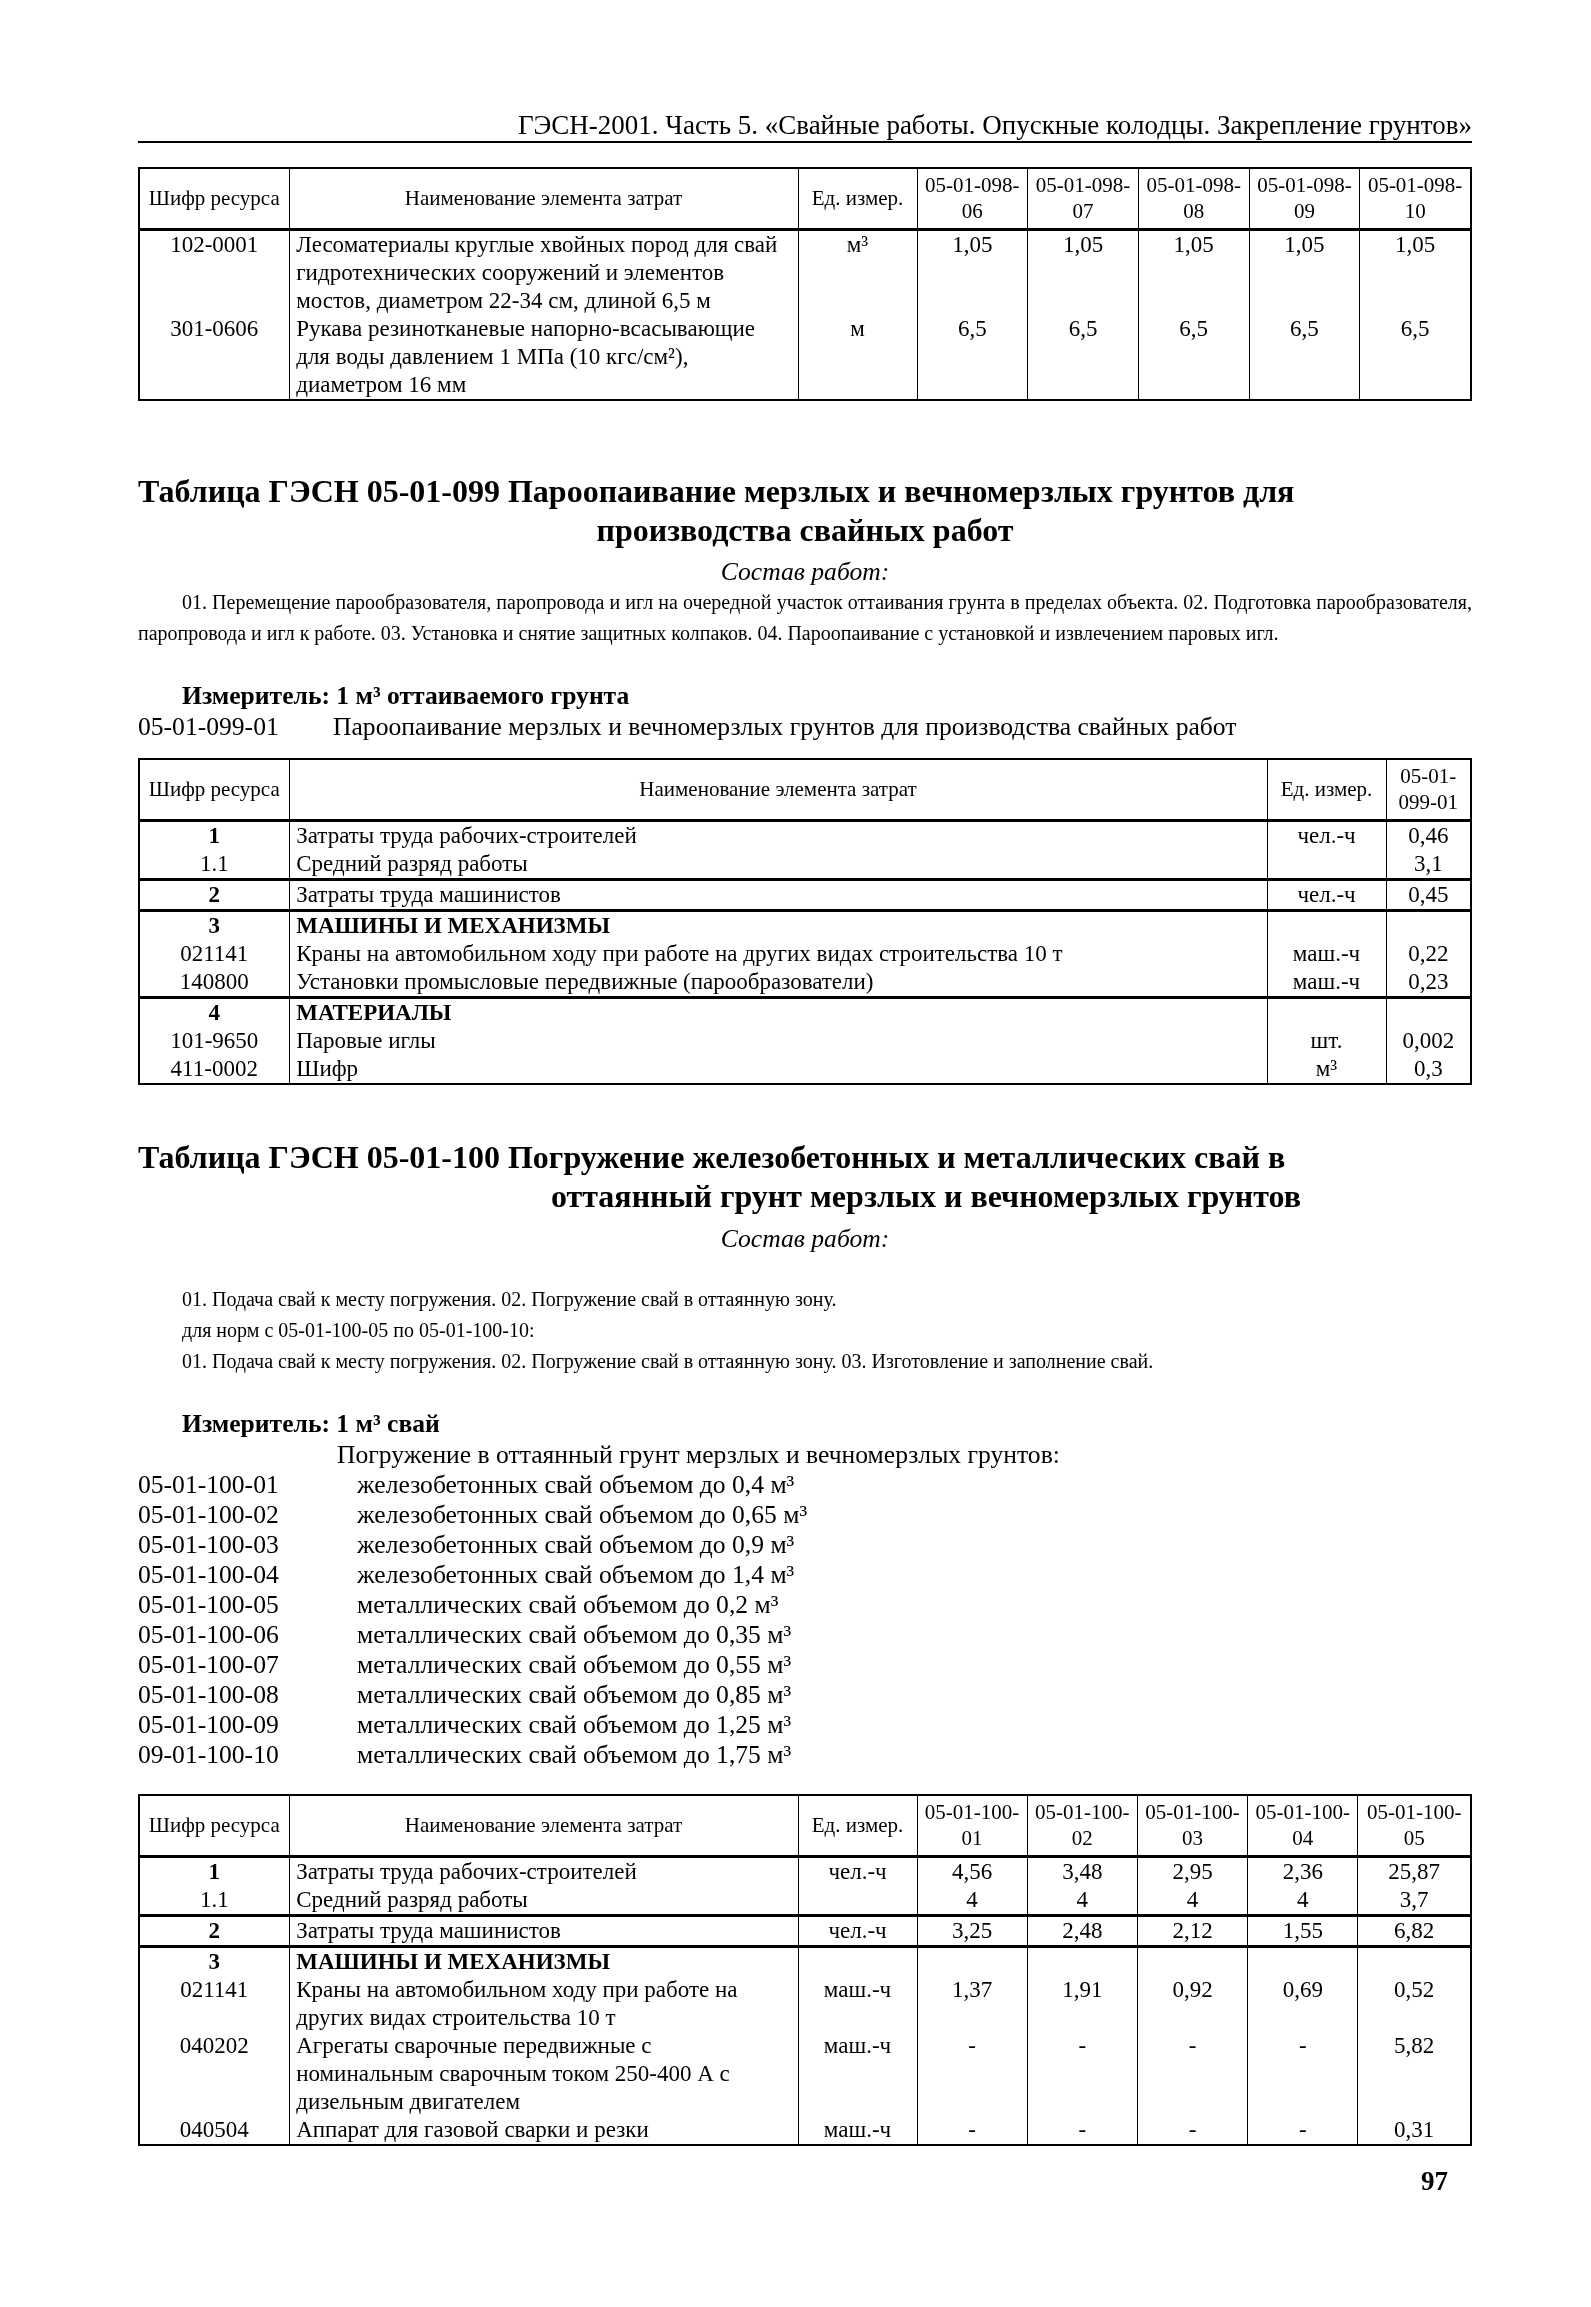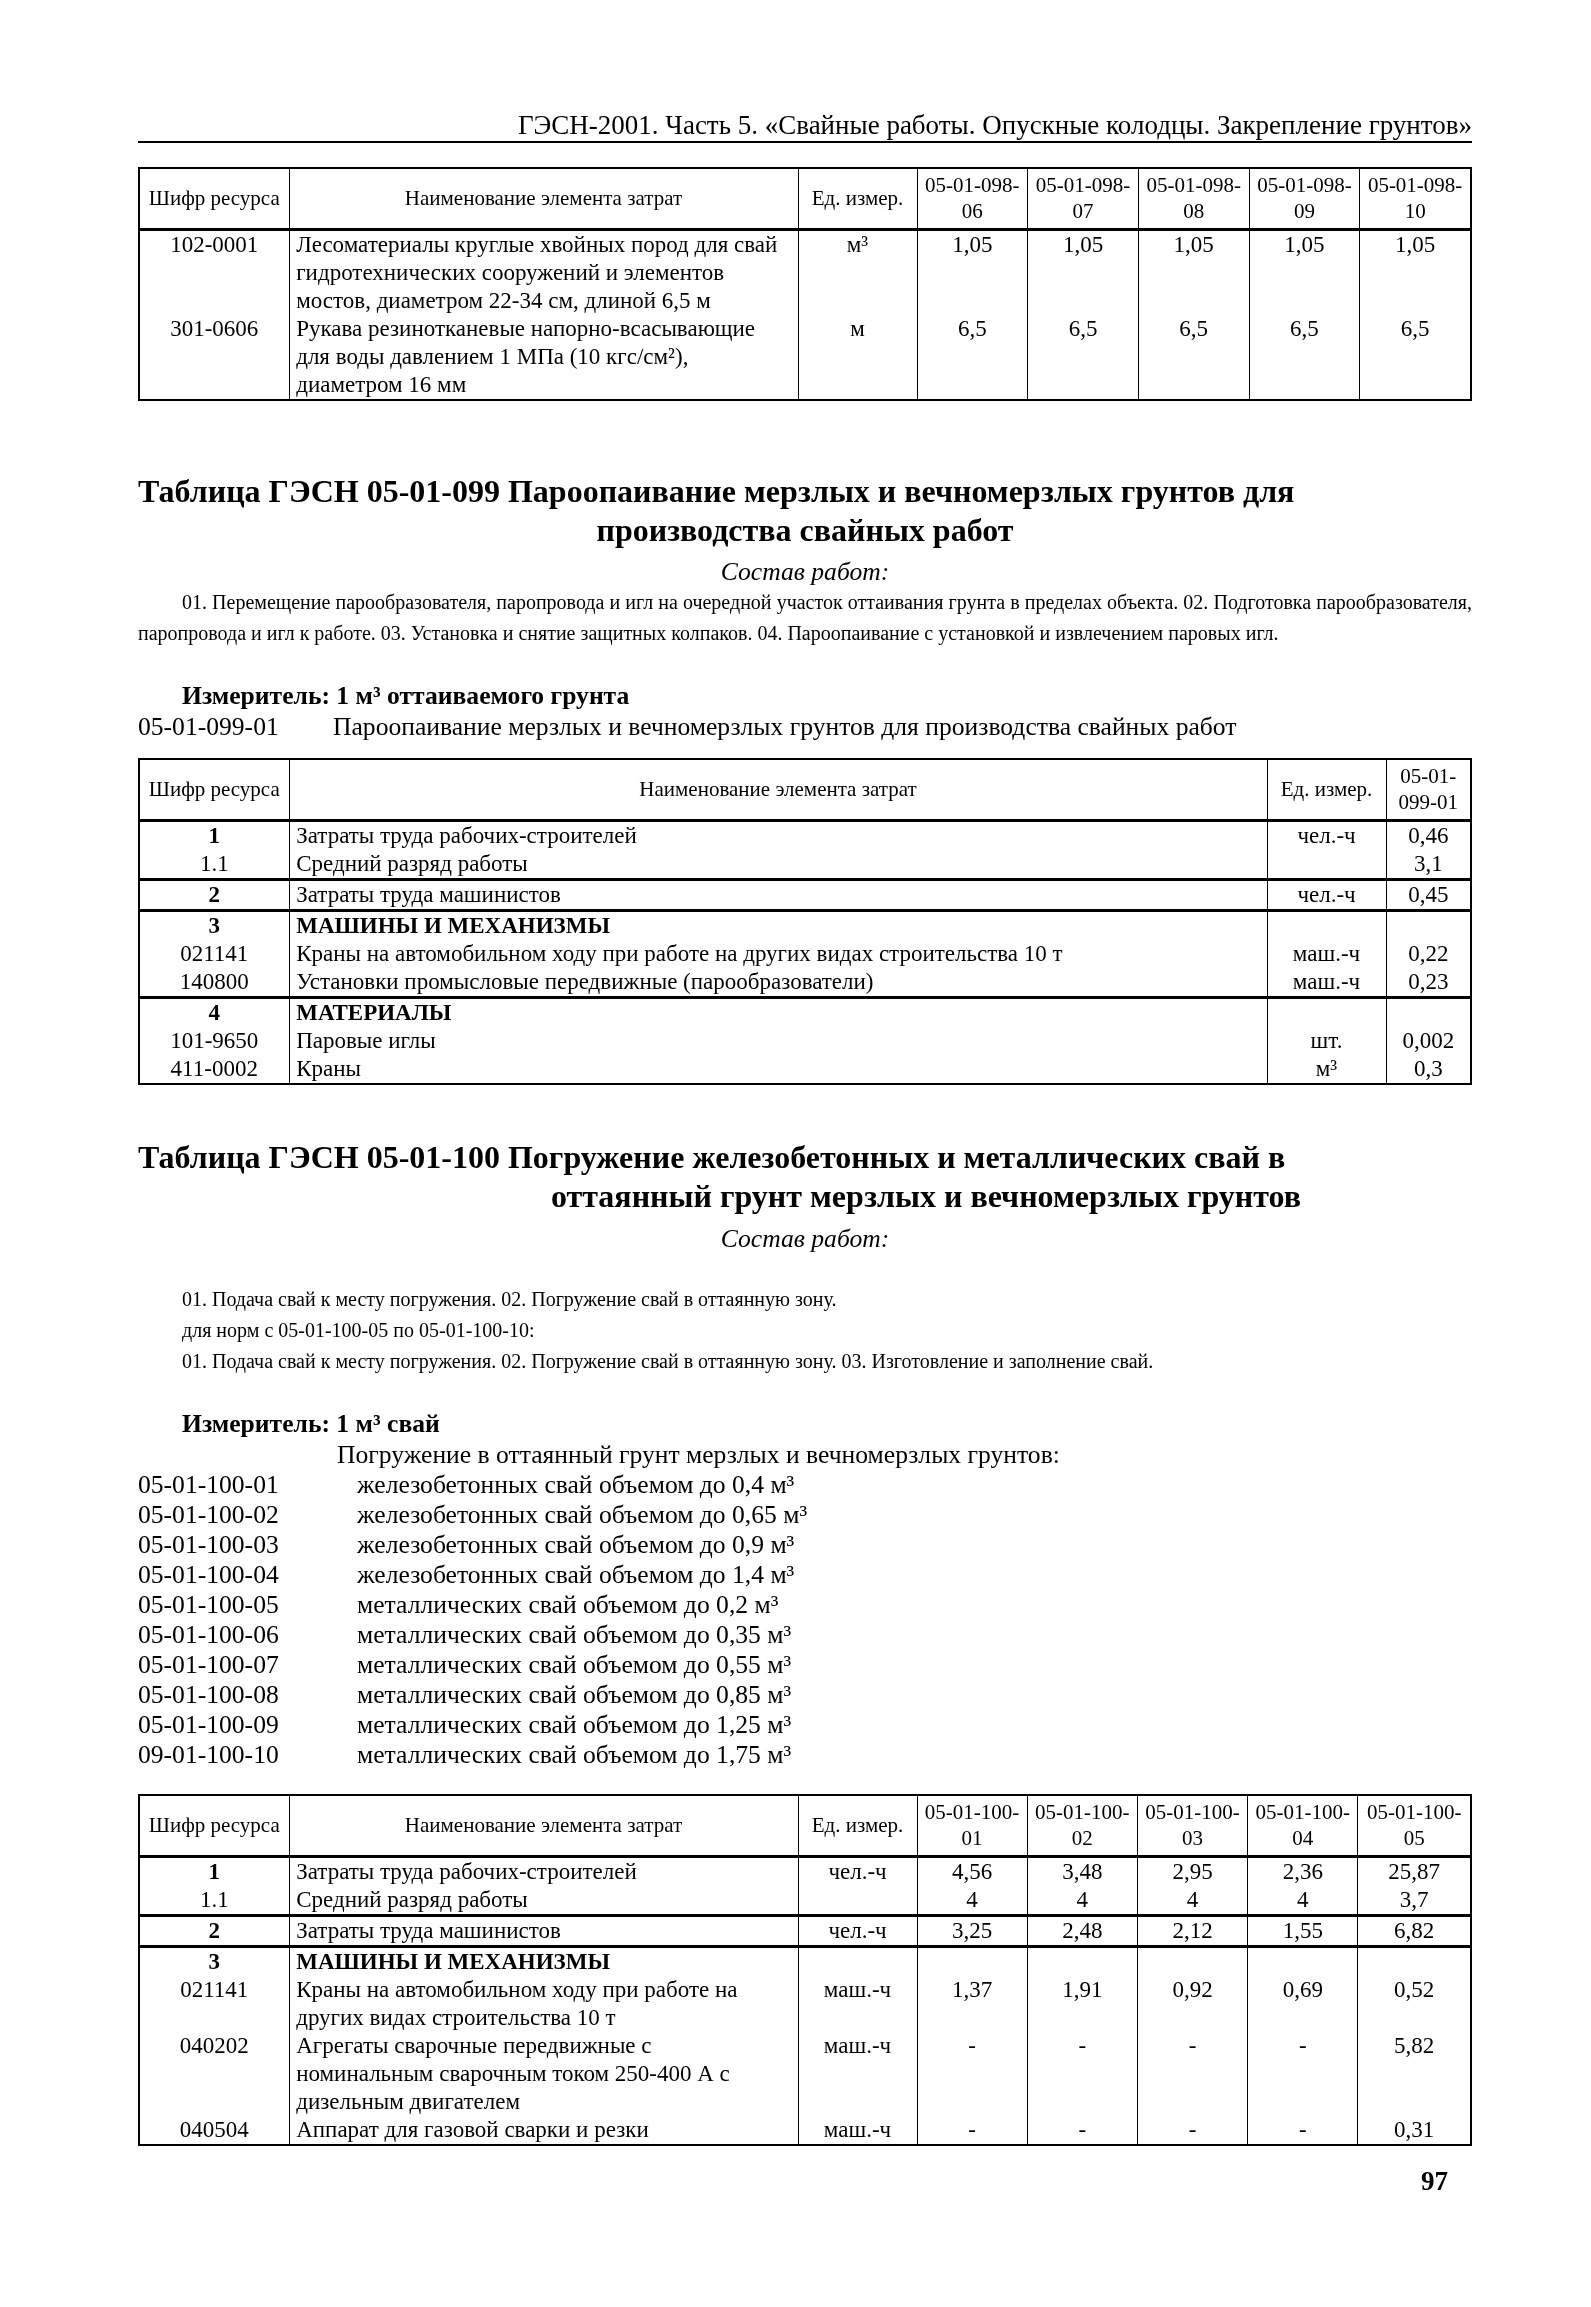--- a/index.html
+++ b/index.html
@@ -159,21 +159,21 @@
           <td class="c-val"></td>
         </tr>
         <tr>
           <td class="c-code">101-9650</td>
           <td class="c-name">Паровые иглы</td>
           <td class="c-unit">шт.</td>
           <td class="c-val">0,002</td>
         </tr>
         <tr>
           <td class="c-code">411-0002</td>
-          <td class="c-name">Краны</td>
+          <td class="c-name">Шифр</td>
           <td class="c-unit">м³</td>
           <td class="c-val">0,3</td>
         </tr>
       </tbody>
   </table>
 
   <div class="sec-title" style="top:1138px;">
     <span>Таблица ГЭСН 05-01-100 Погружение железобетонных и металлических свай в</span>
     <span class="l2" style="padding-left:242px;">оттаянный грунт мерзлых и вечномерзлых грунтов</span>
   </div>

